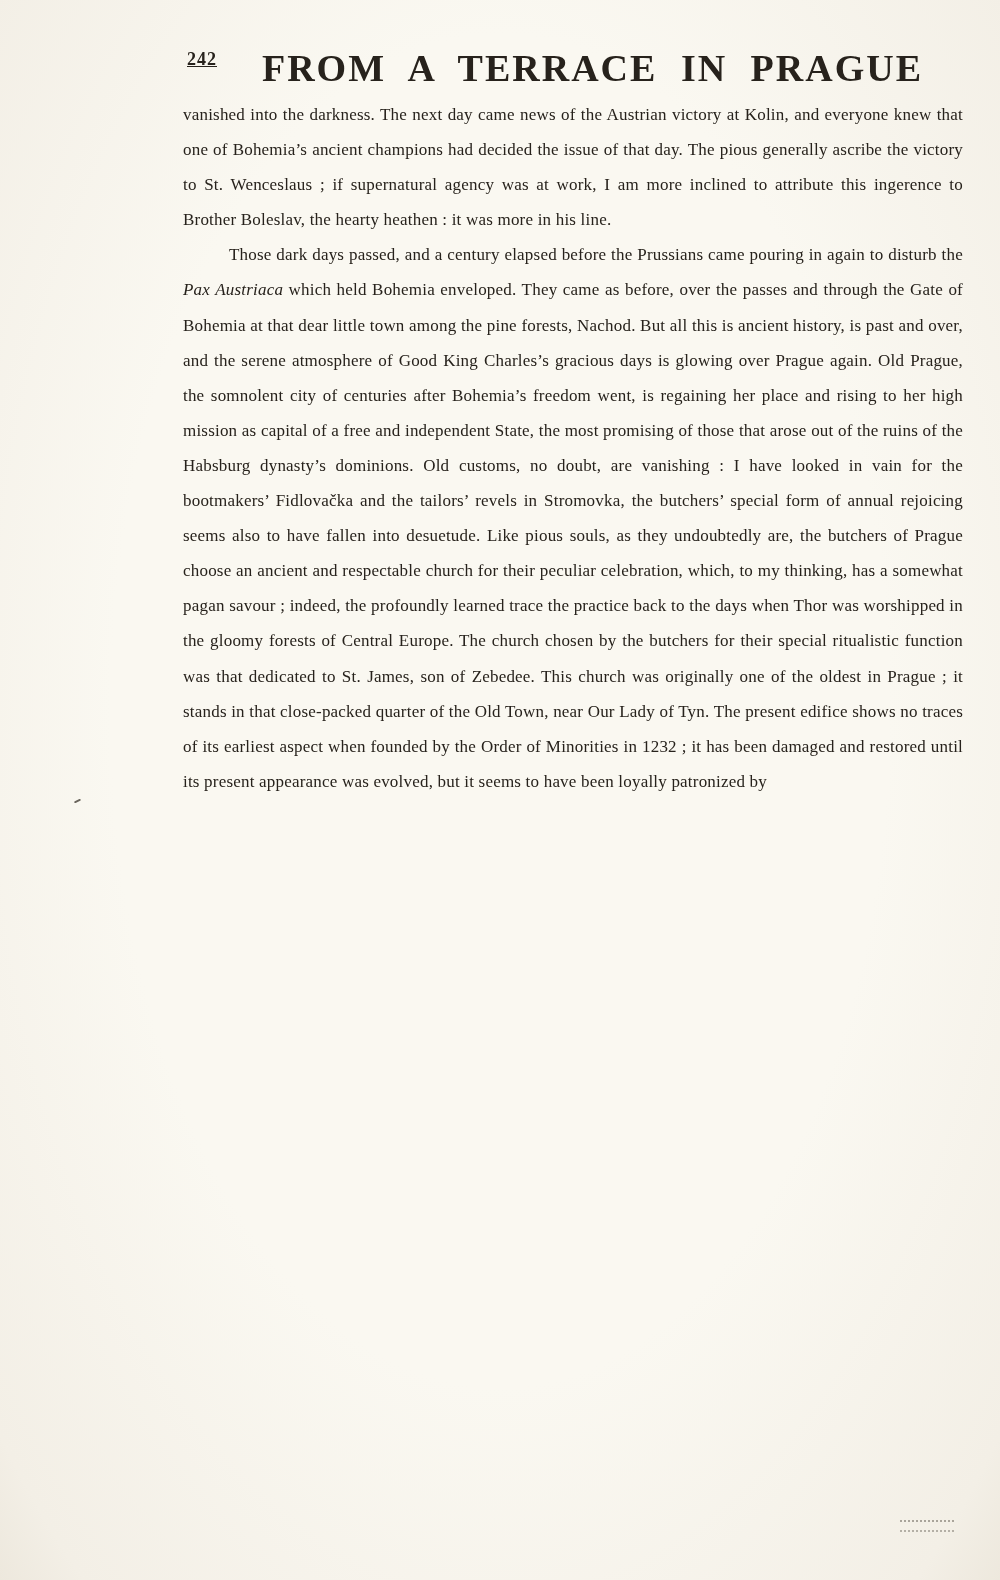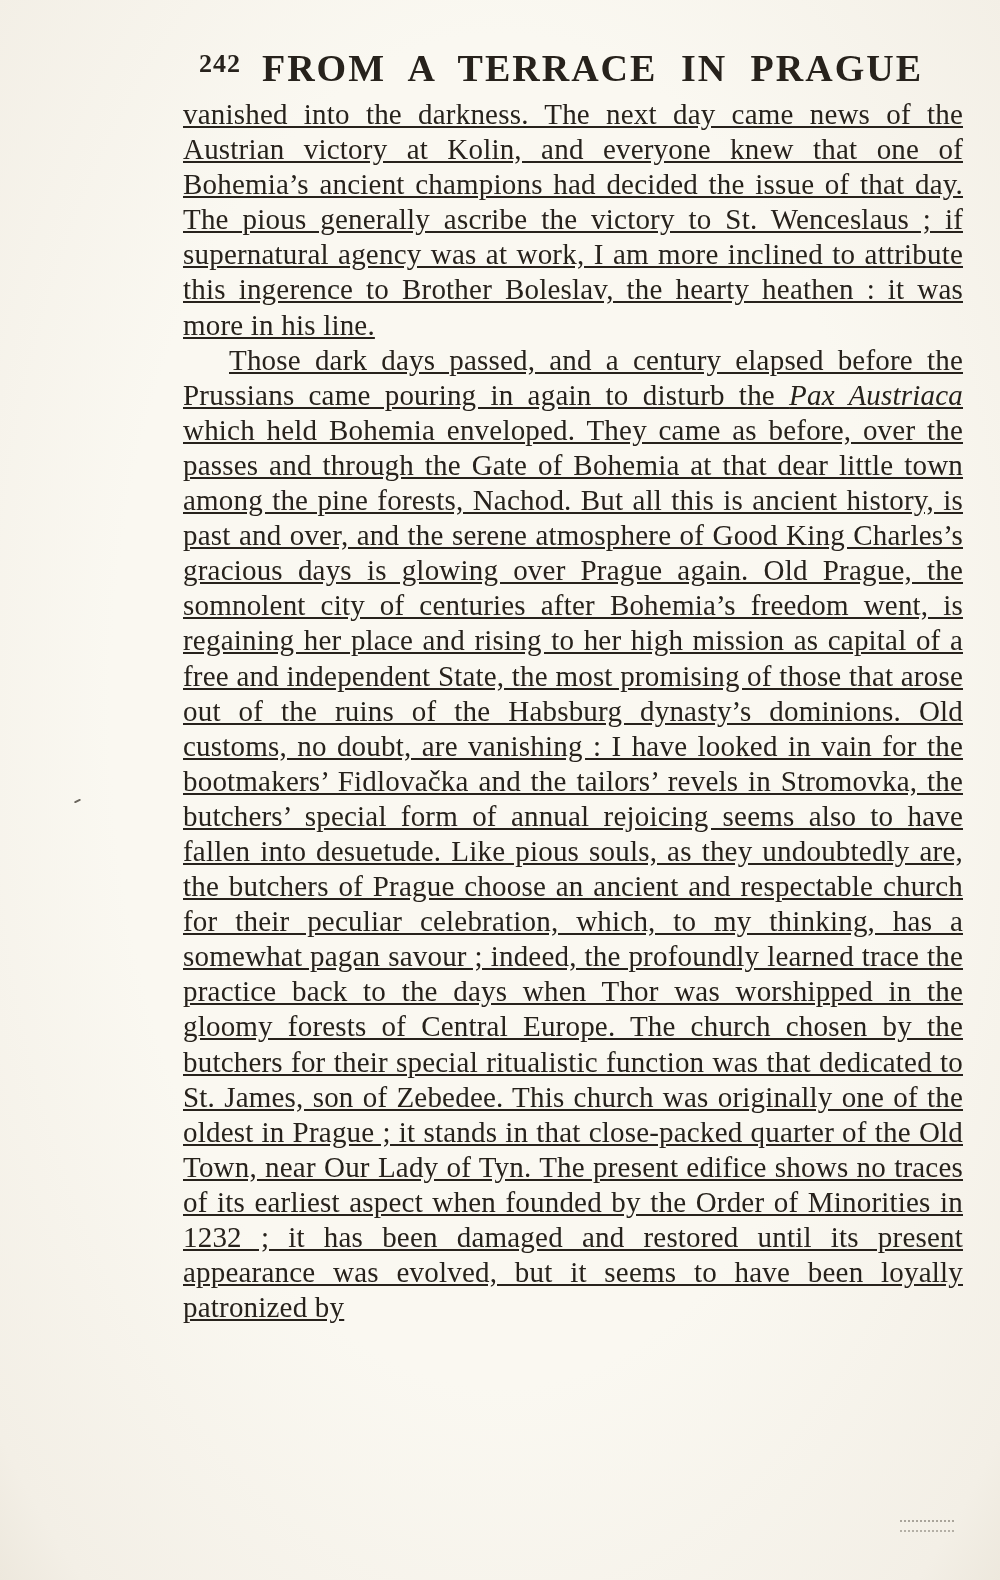--- a/index.html
+++ b/index.html
@@ -20,48 +20,48 @@
   }
   .header {
     position: absolute;
     top: 46px;
     left: 183px;
     right: 38px;
     height: 40px;
   }
   .page-number {
     position: absolute;
-    left: 16px;
+    left: 4px;
     top: 3px;
-    font-size: 26px;
+    font-size: 18px;
     font-weight: bold;
     letter-spacing: 1px;
+    text-decoration: underline;
   }
   .page-title {
     position: absolute;
     left: 40px;
     right: 0;
     top: 0;
     text-align: center;
     font-size: 38px;
     font-weight: bold;
     letter-spacing: 2px;
     word-spacing: 12px;
     white-space: nowrap;
   }
   .body-text {
     position: absolute;
     top: 97px;
     left: 183px;
     right: 37px;
-    font-size: 29px;
+    font-size: 17px;
     line-height: 35.1px;
     text-align: justify;
     letter-spacing: 0.2px;
-    text-decoration: underline;
   }
   .para {
     margin: 0;
     padding: 0;
   }
   .para.indent {
     text-indent: 46px;
   }
   .para i {
     font-style: italic;

